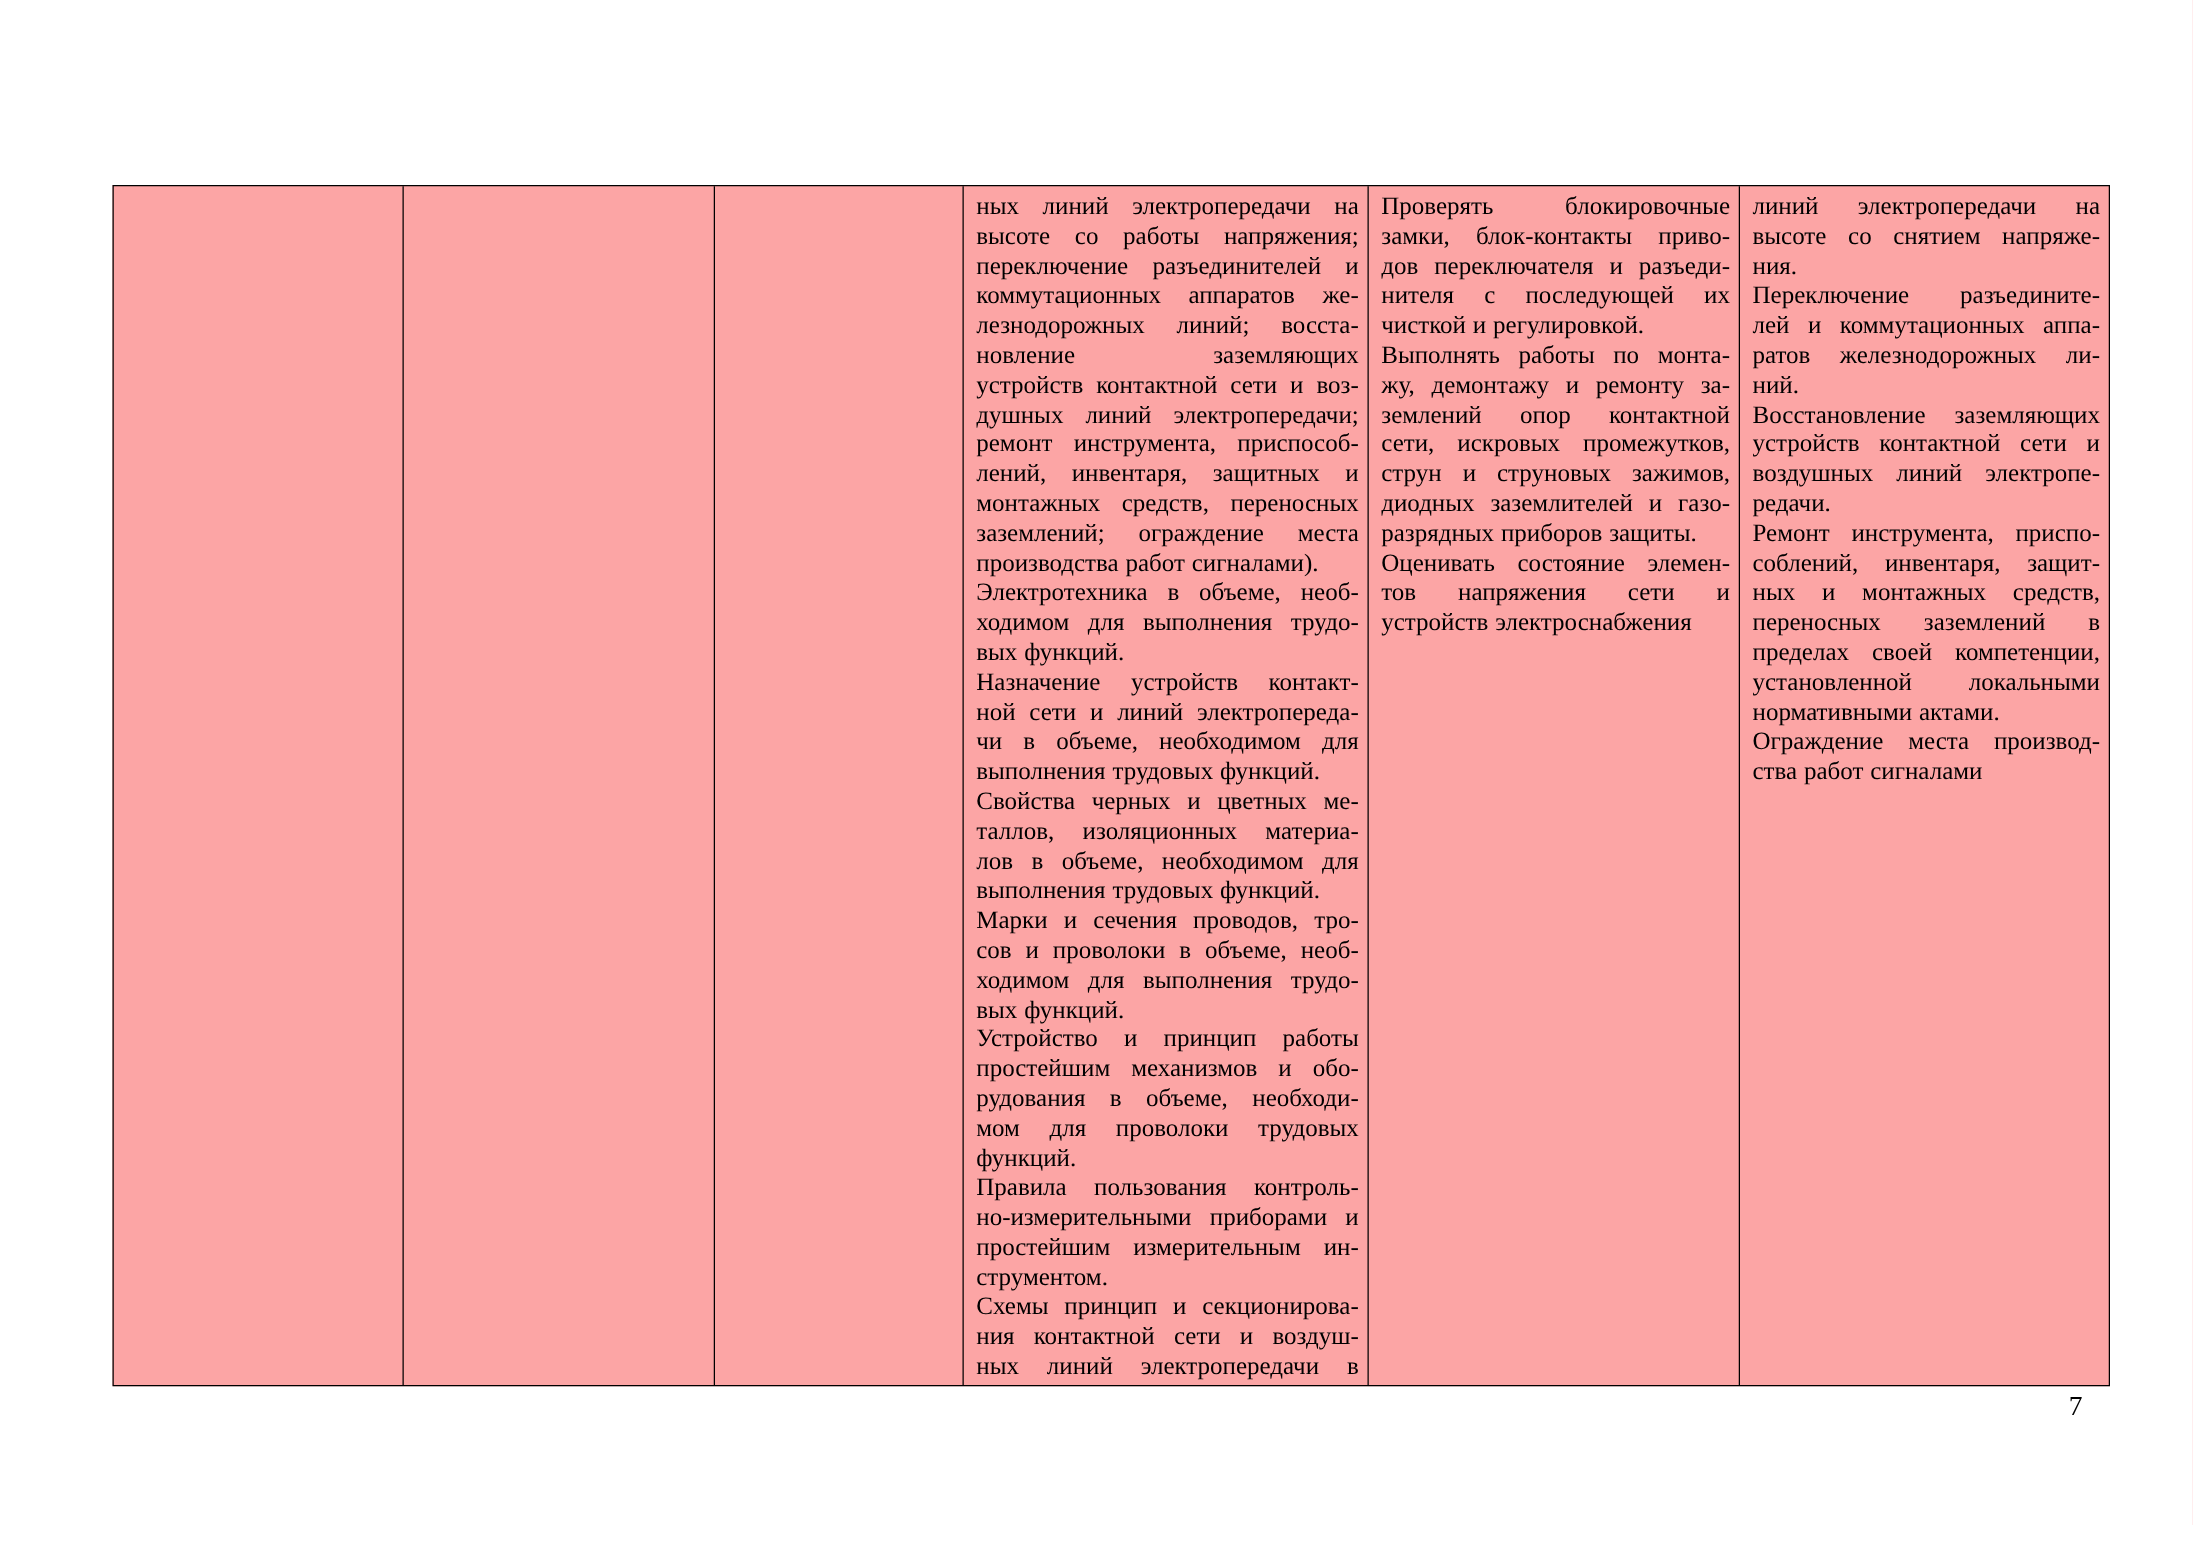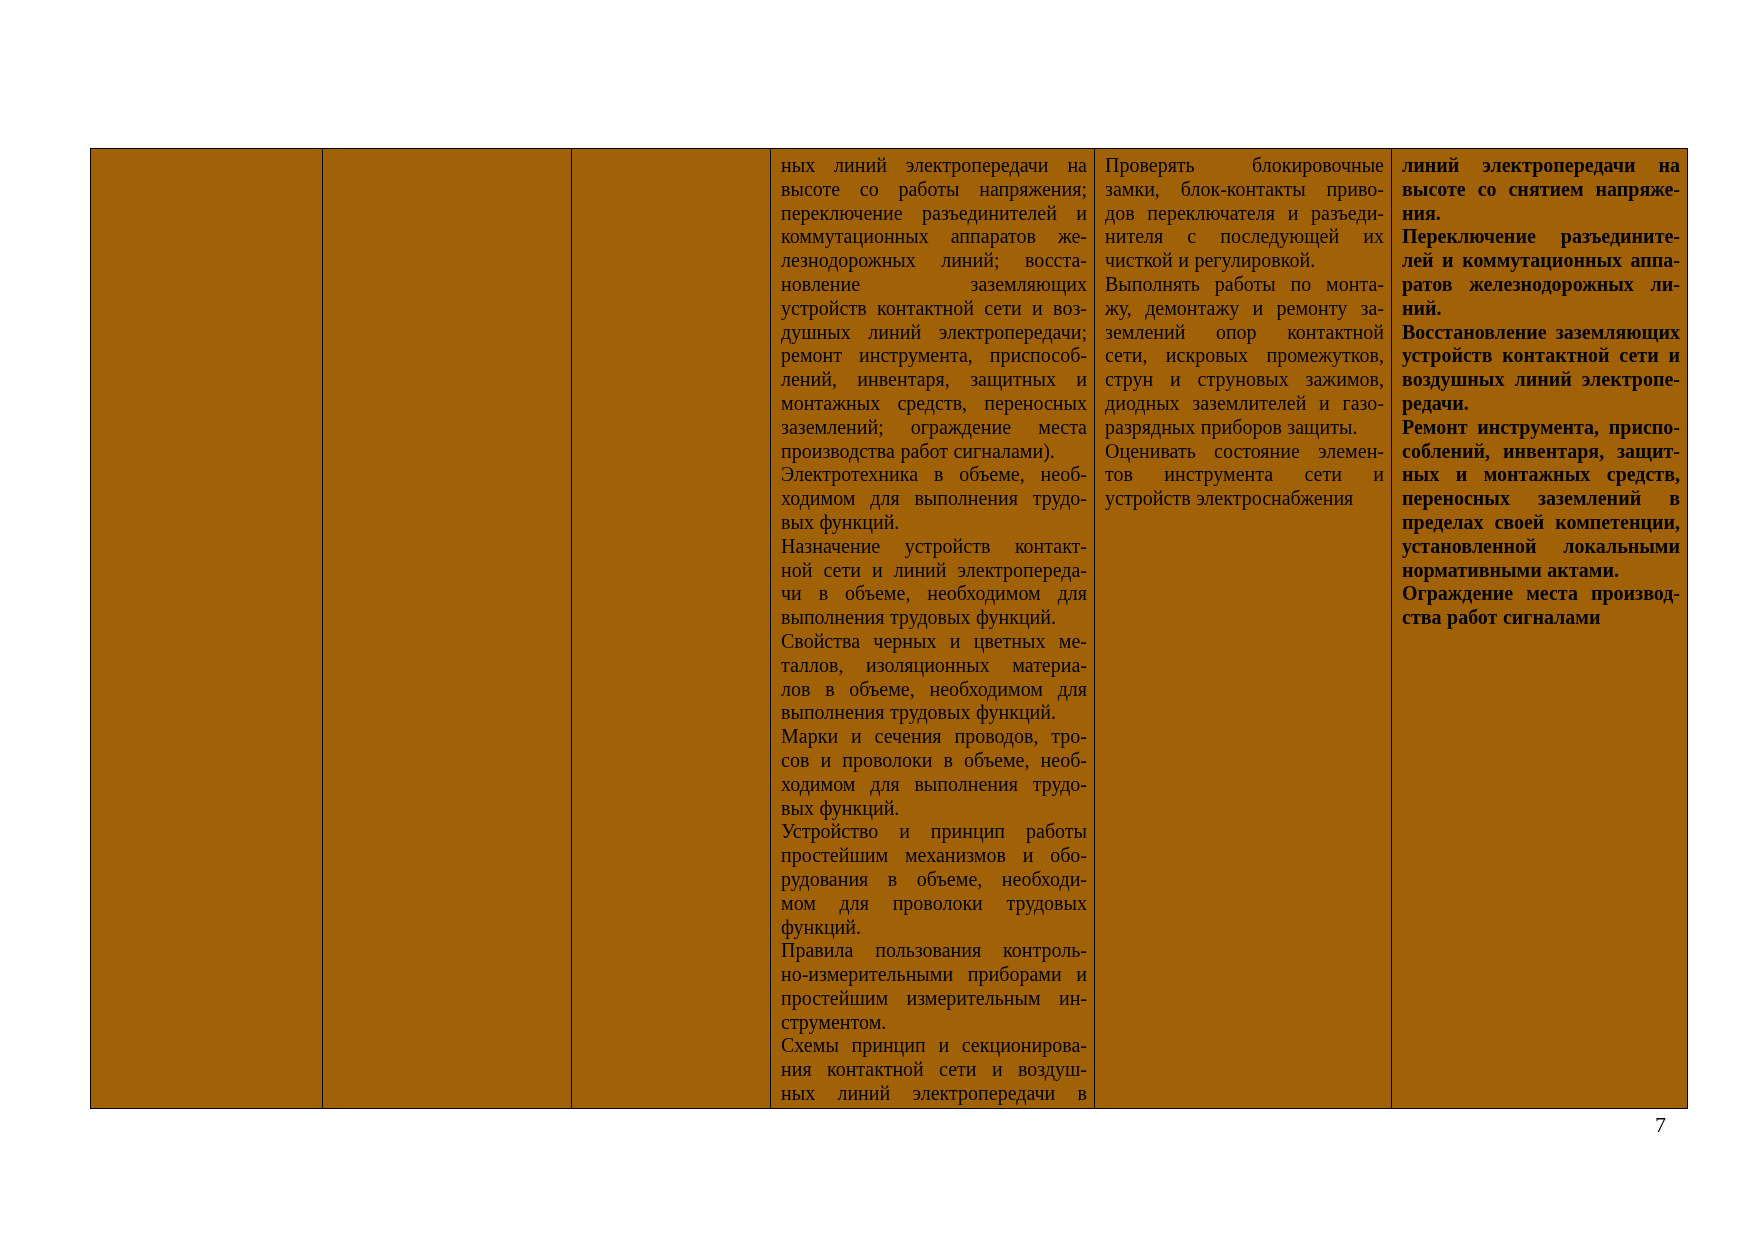--- a/index.html
+++ b/index.html
@@ -13,30 +13,30 @@
   .doc-page {
     position: absolute; inset: 0;
     background: #ffffff;
   }
   .content-table {
     position: absolute;
     left: 90px; top: 148px;
     width: 1598px; height: 961px;
     border: 1.5px solid #000;
     display: flex;
-    background: #a16207;
+    background: #fca5a5;
   }
   .cell {
     flex: none;
     border-right: 1.5px solid #000;
     padding: 5px 7px 0 10px;
     overflow: hidden;
     font-size: 20px;
   }
-  .cell:last-child { border-right: none; font-weight: bold; }
+  .cell:last-child { border-right: none; }
   .line {
     text-align: justify;
     text-align-last: justify;
     line-height: 23.8px;
     height: 23.8px;
     overflow: hidden;
     white-space: normal;
     word-spacing: 0.5px;
   }
   .line.end {
@@ -108,21 +108,21 @@
         <div class="line">нителя с последующей их</div>
         <div class="line end">чисткой и регулировкой.</div>
         <div class="line">Выполнять работы по монта-</div>
         <div class="line">жу, демонтажу и ремонту за-</div>
         <div class="line">землений опор контактной</div>
         <div class="line">сети, искровых промежутков,</div>
         <div class="line">струн и струновых зажимов,</div>
         <div class="line">диодных заземлителей и газо-</div>
         <div class="line end">разрядных приборов защиты.</div>
         <div class="line">Оценивать состояние элемен-</div>
-        <div class="line">тов инструмента сети и</div>
+        <div class="line">тов напряжения сети и</div>
         <div class="line end">устройств электроснабжения</div>
       </div>
     <div class="cell" style="width: 295px;">
         <div class="line">линий электропередачи на</div>
         <div class="line">высоте со снятием напряже-</div>
         <div class="line end">ния.</div>
         <div class="line">Переключение разъедините-</div>
         <div class="line">лей и коммутационных аппа-</div>
         <div class="line">ратов железнодорожных ли-</div>
         <div class="line end">ний.</div>

